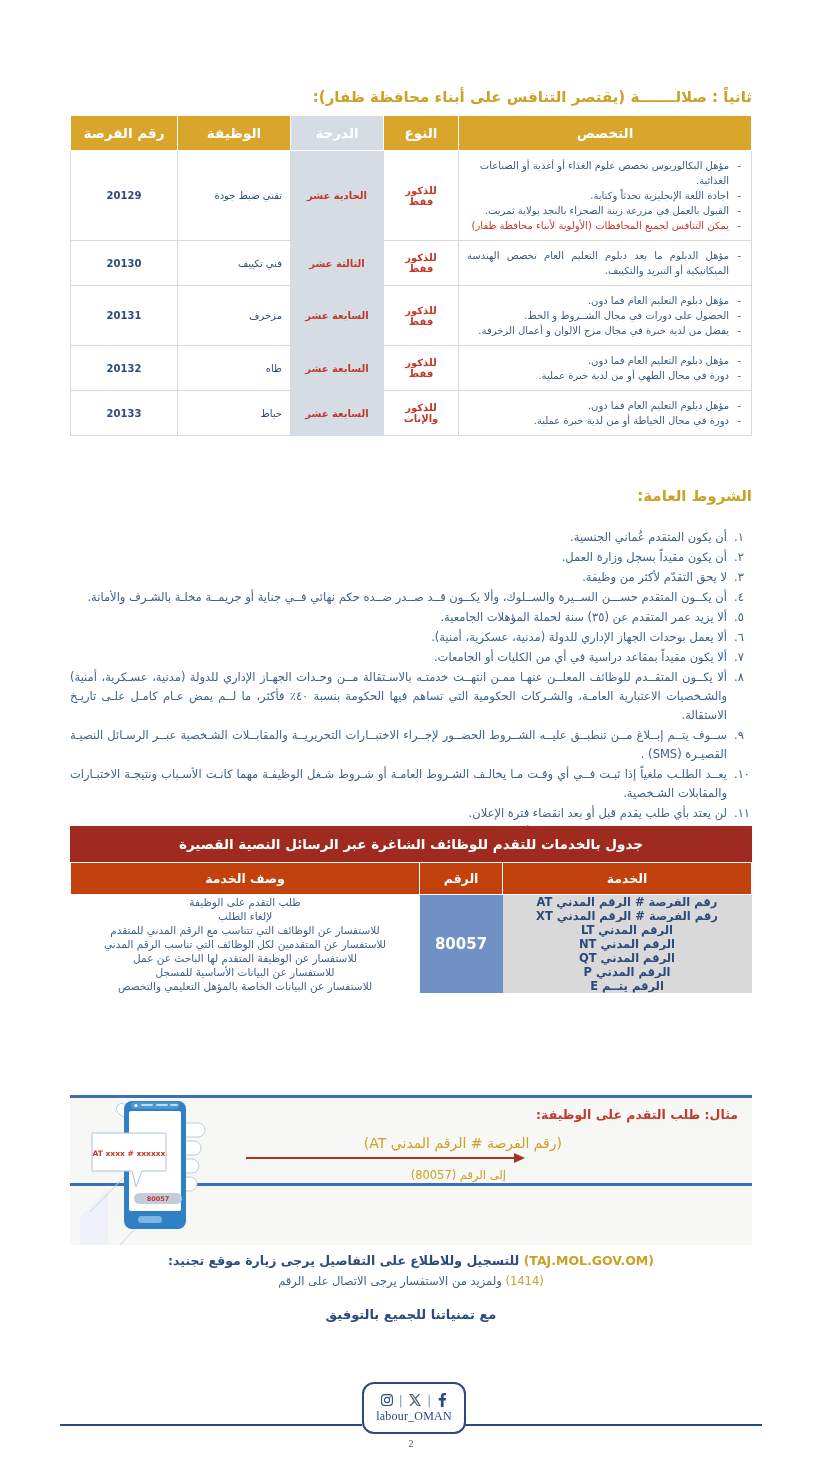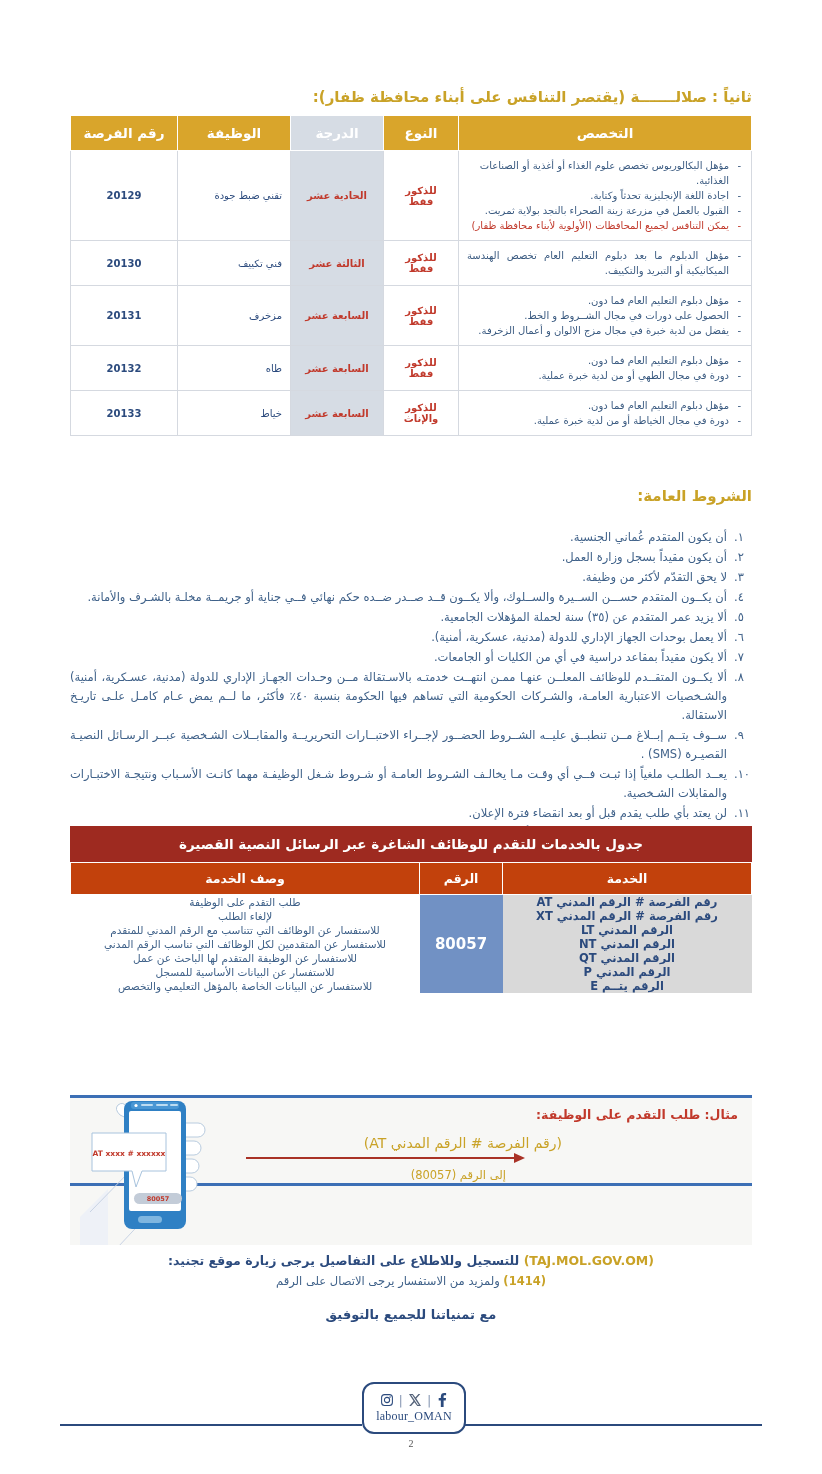--- a/index.html
+++ b/index.html
@@ -178,21 +178,21 @@
     position:absolute;right:70px;top:1253px;width:682px;
     text-align:center;direction:rtl;
     font-size:12.5px;font-weight:bold;color:#2b4a7d;
   }
   .reg-line .url{color:#C9A227;}
   .reg-line2{
     position:absolute;right:70px;top:1274px;width:682px;
     text-align:center;direction:rtl;
     font-size:11.5px;color:#3f6189;
   }
-  .reg-line2 .num{color:#C9A227;font-weight:bold;}
+  .reg-line2 .num{color:#C9A227;font-weight:normal;}
   .wish{
     position:absolute;right:70px;top:1307px;width:682px;
     text-align:center;direction:rtl;
     font-size:13px;font-weight:bold;color:#2b4a7d;
   }
 
   
   .foot-rule-left{position:absolute;left:60px;top:1424px;width:302px;height:2px;background:#2b4a7d;}
   .foot-rule-right{position:absolute;left:462px;top:1424px;width:300px;height:2px;background:#2b4a7d;}
   .social-box{

